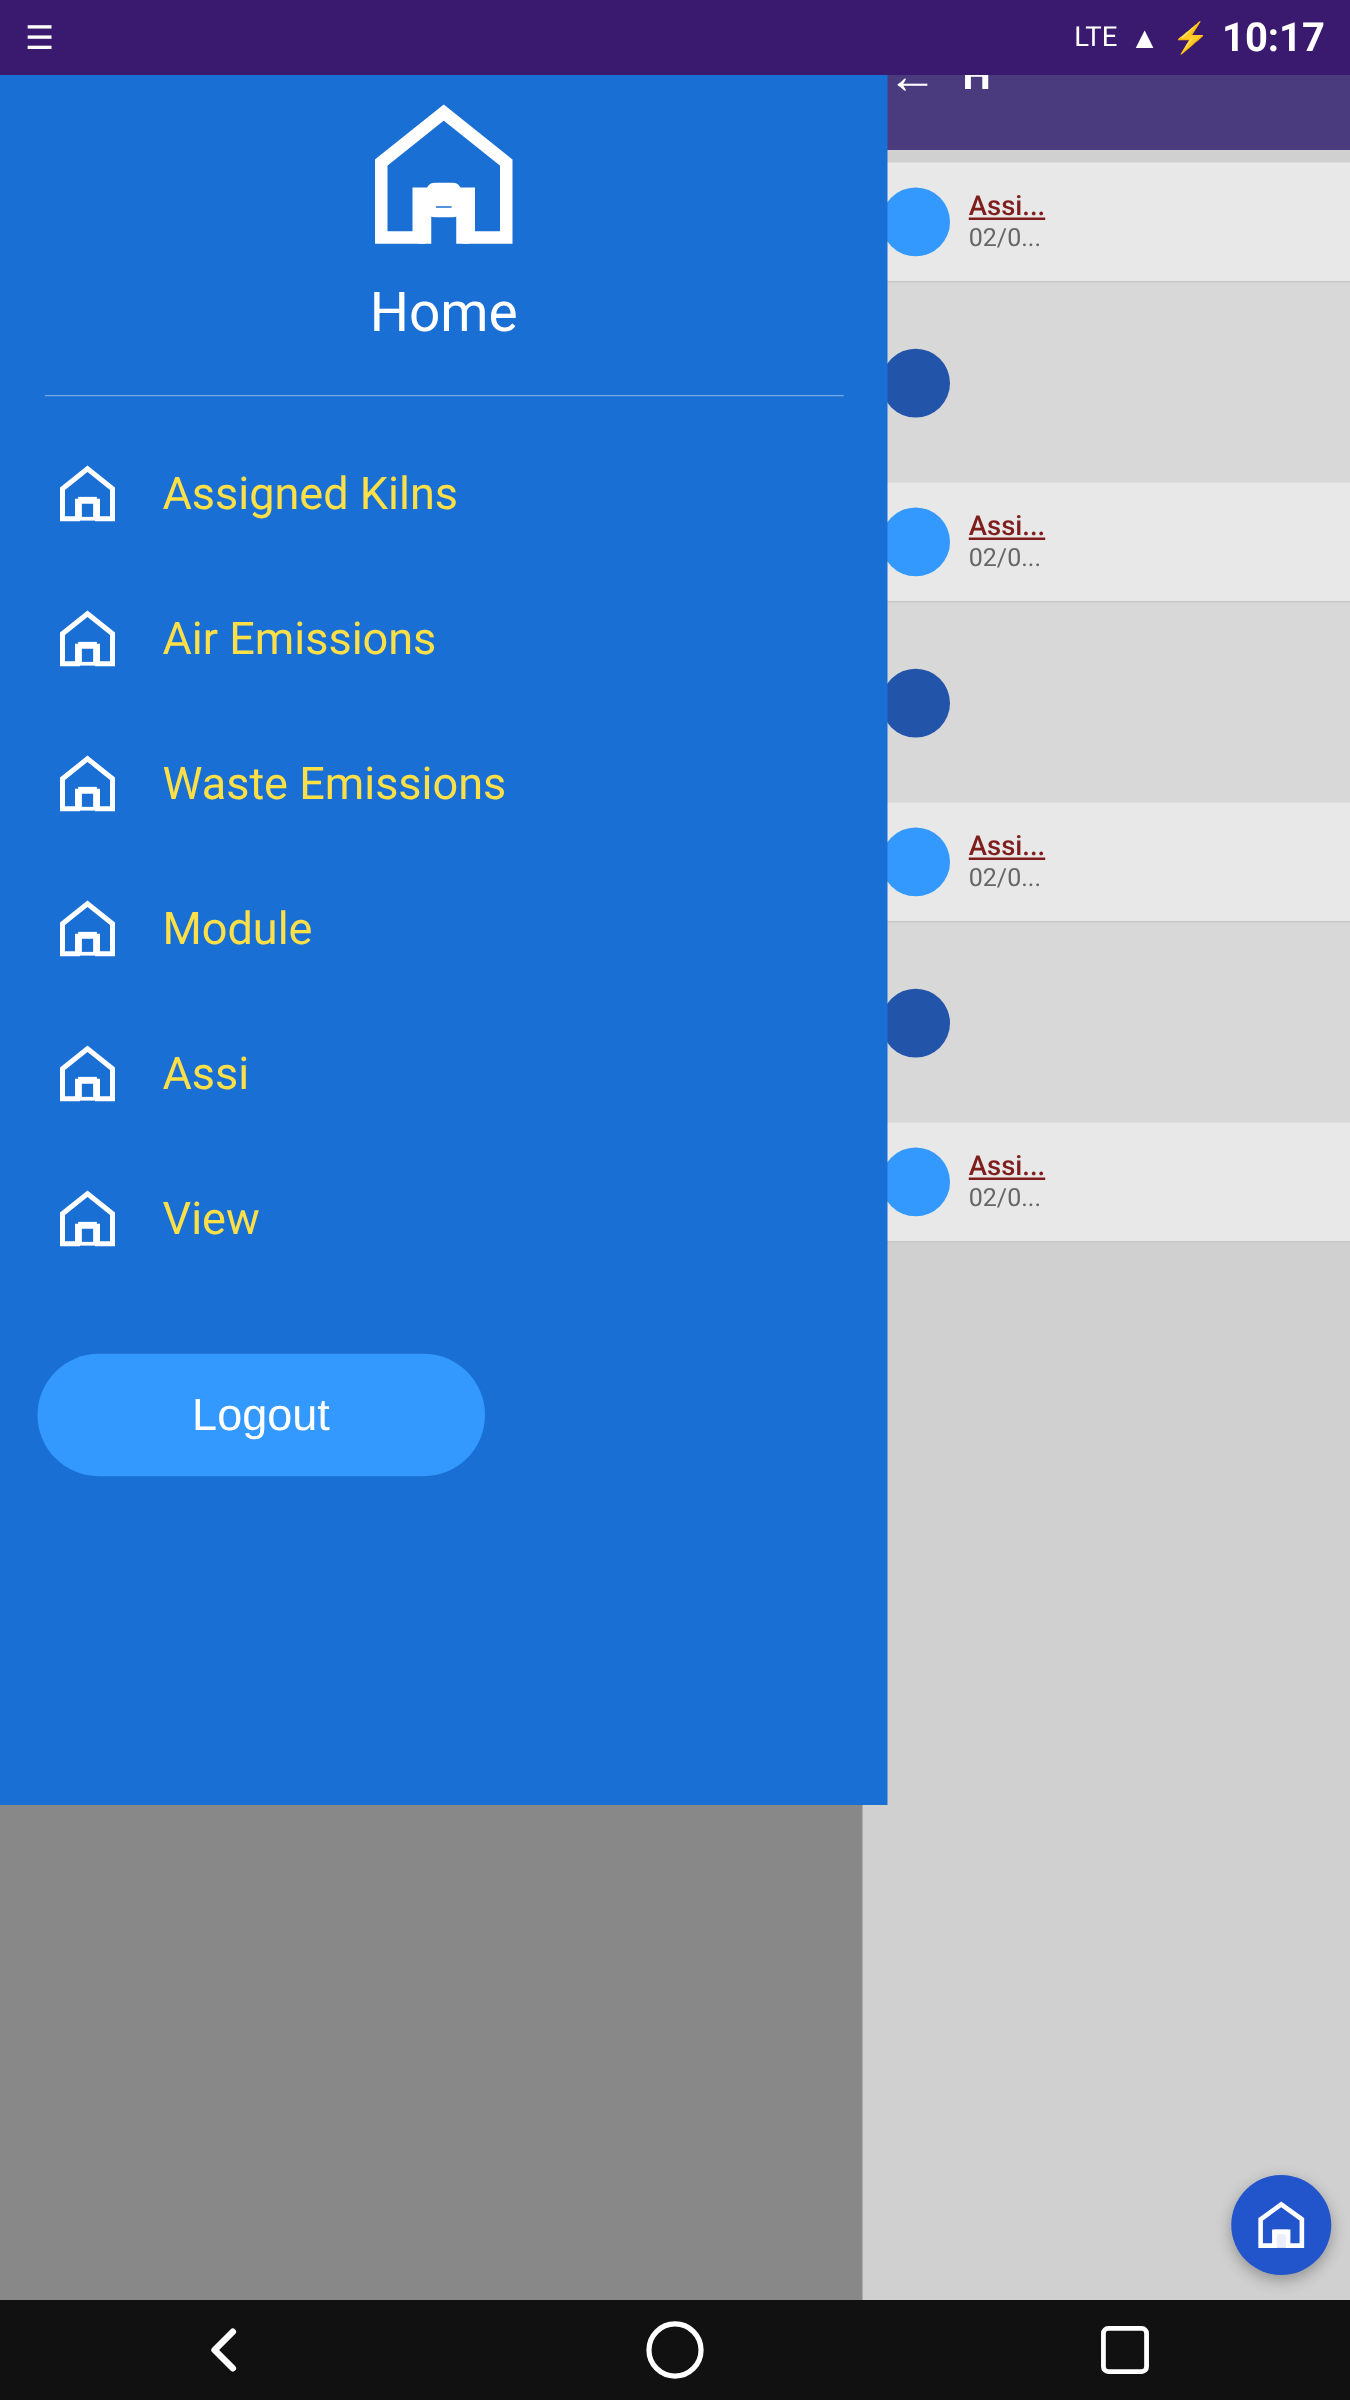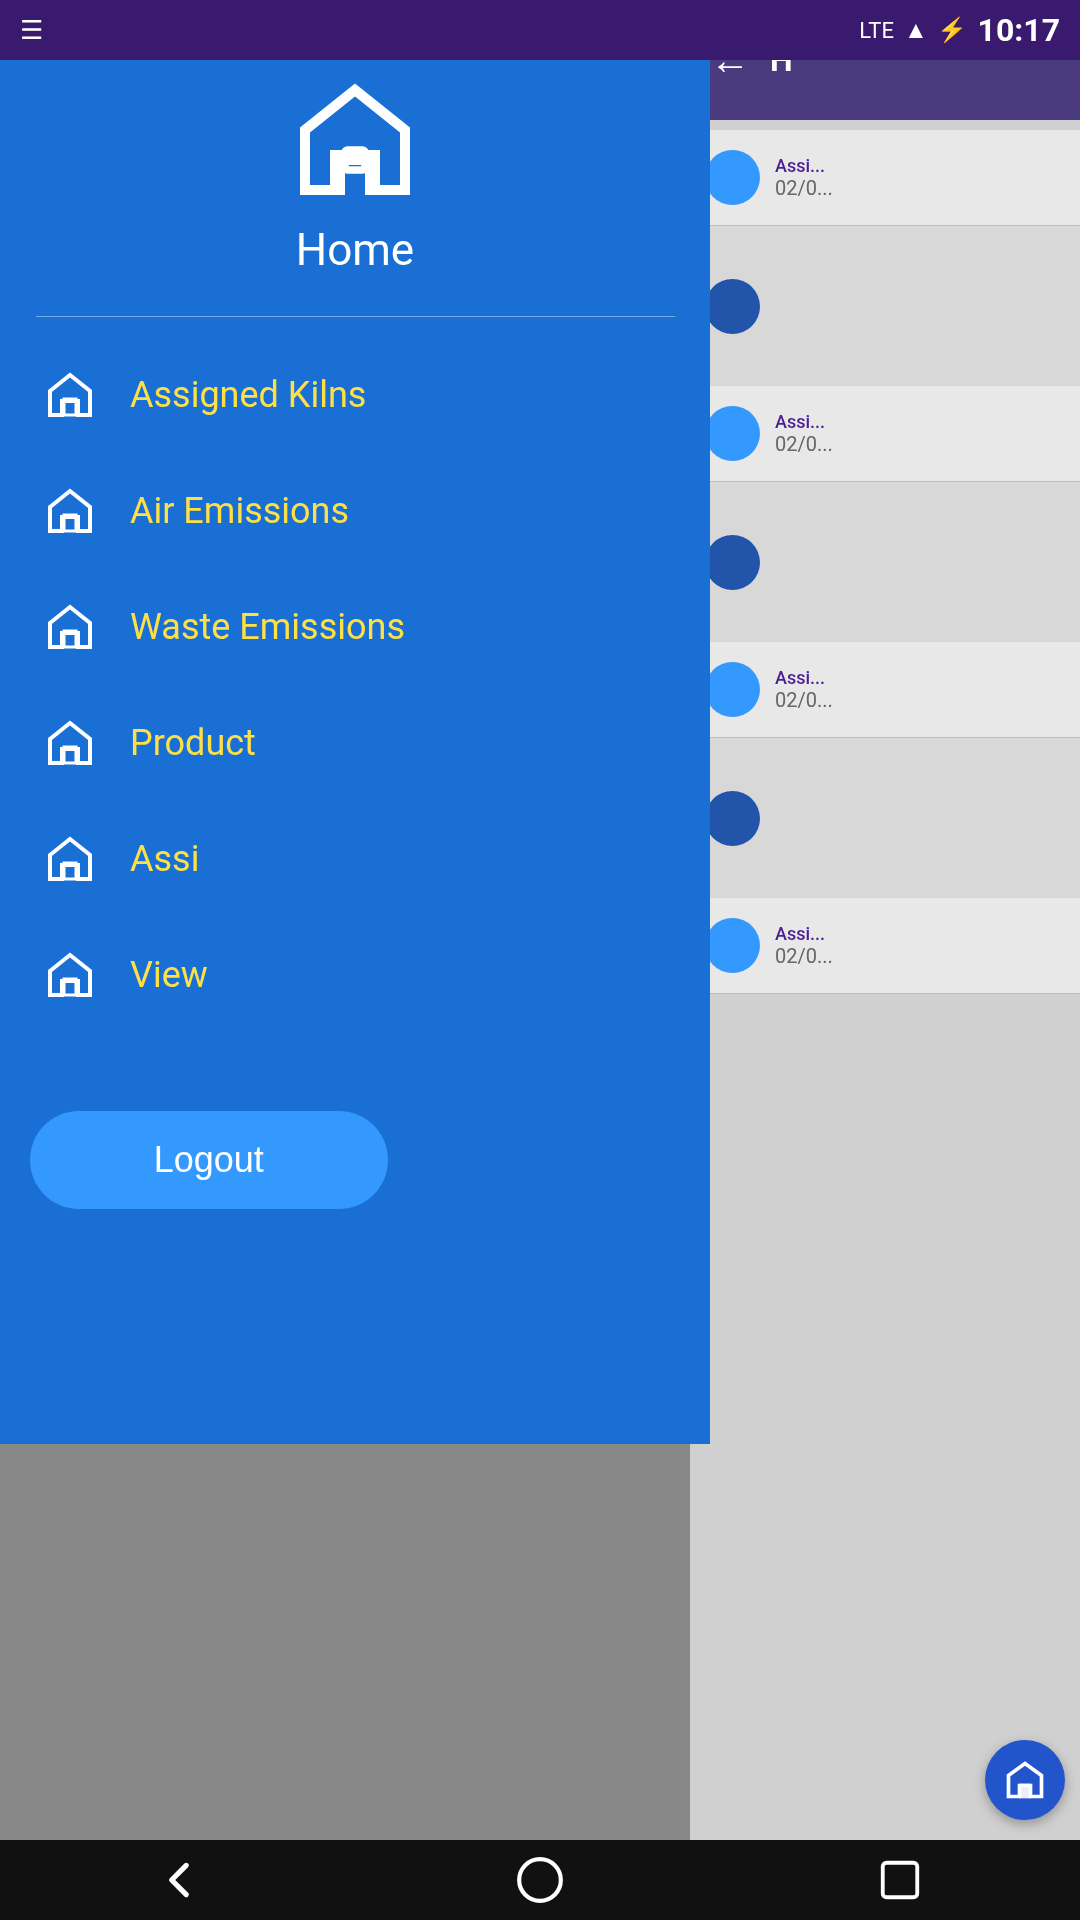--- a/index.html
+++ b/index.html
@@ -106,23 +106,24 @@
 
     .right-panel-item-circle.dark {
       background: #2255aa;
     }
 
     .right-panel-item-text {
       flex: 1;
     }
 
     .right-panel-item-label {
-      color: #4c1d95;
-      font-size: 18px;
+      color: #7f1d1d;
+      font-size: 22px;
       font-weight: 500;
+      text-decoration: underline;
     }
 
     .right-panel-item-date {
       color: #666;
       font-size: 20px;
     }
 
     
     .home-fab {
       position: absolute;
@@ -218,21 +219,20 @@
       background: #3399ff;
       color: white;
       border: none;
       border-radius: 50px;
       padding: 28px 60px;
       font-size: 36px;
       font-weight: 500;
       cursor: pointer;
       width: 55%;
       margin-left: 0;
-      margin-top: 28px;
     }
 
     
     .bottom-nav {
       position: absolute;
       bottom: 0;
       left: 0;
       width: 1080px;
       height: 80px;
       background: #111;
@@ -386,21 +386,21 @@
       <span class="nav-item-label">Waste Emissions</span>
     </div>
 
     <div class="nav-item">
       <div class="nav-item-icon">
         <svg width="52" height="48" viewBox="0 0 24 24">
           <path d="M2 10L12 2l10 8v12H16v-7H8v7H2V10z" stroke="white" stroke-width="2" fill="none"></path>
           <rect x="9" y="14" width="6" height="8" stroke="white" stroke-width="1.5" fill="none"></rect>
         </svg>
       </div>
-      <span class="nav-item-label">Product</span>
+      <span class="nav-item-label">Module</span>
     </div>
 
     <div class="nav-item">
       <div class="nav-item-icon">
         <svg width="52" height="48" viewBox="0 0 24 24">
           <path d="M2 10L12 2l10 8v12H16v-7H8v7H2V10z" stroke="white" stroke-width="2" fill="none"></path>
           <rect x="9" y="14" width="6" height="8" stroke="white" stroke-width="1.5" fill="none"></rect>
         </svg>
       </div>
       <span class="nav-item-label">Assi</span>

